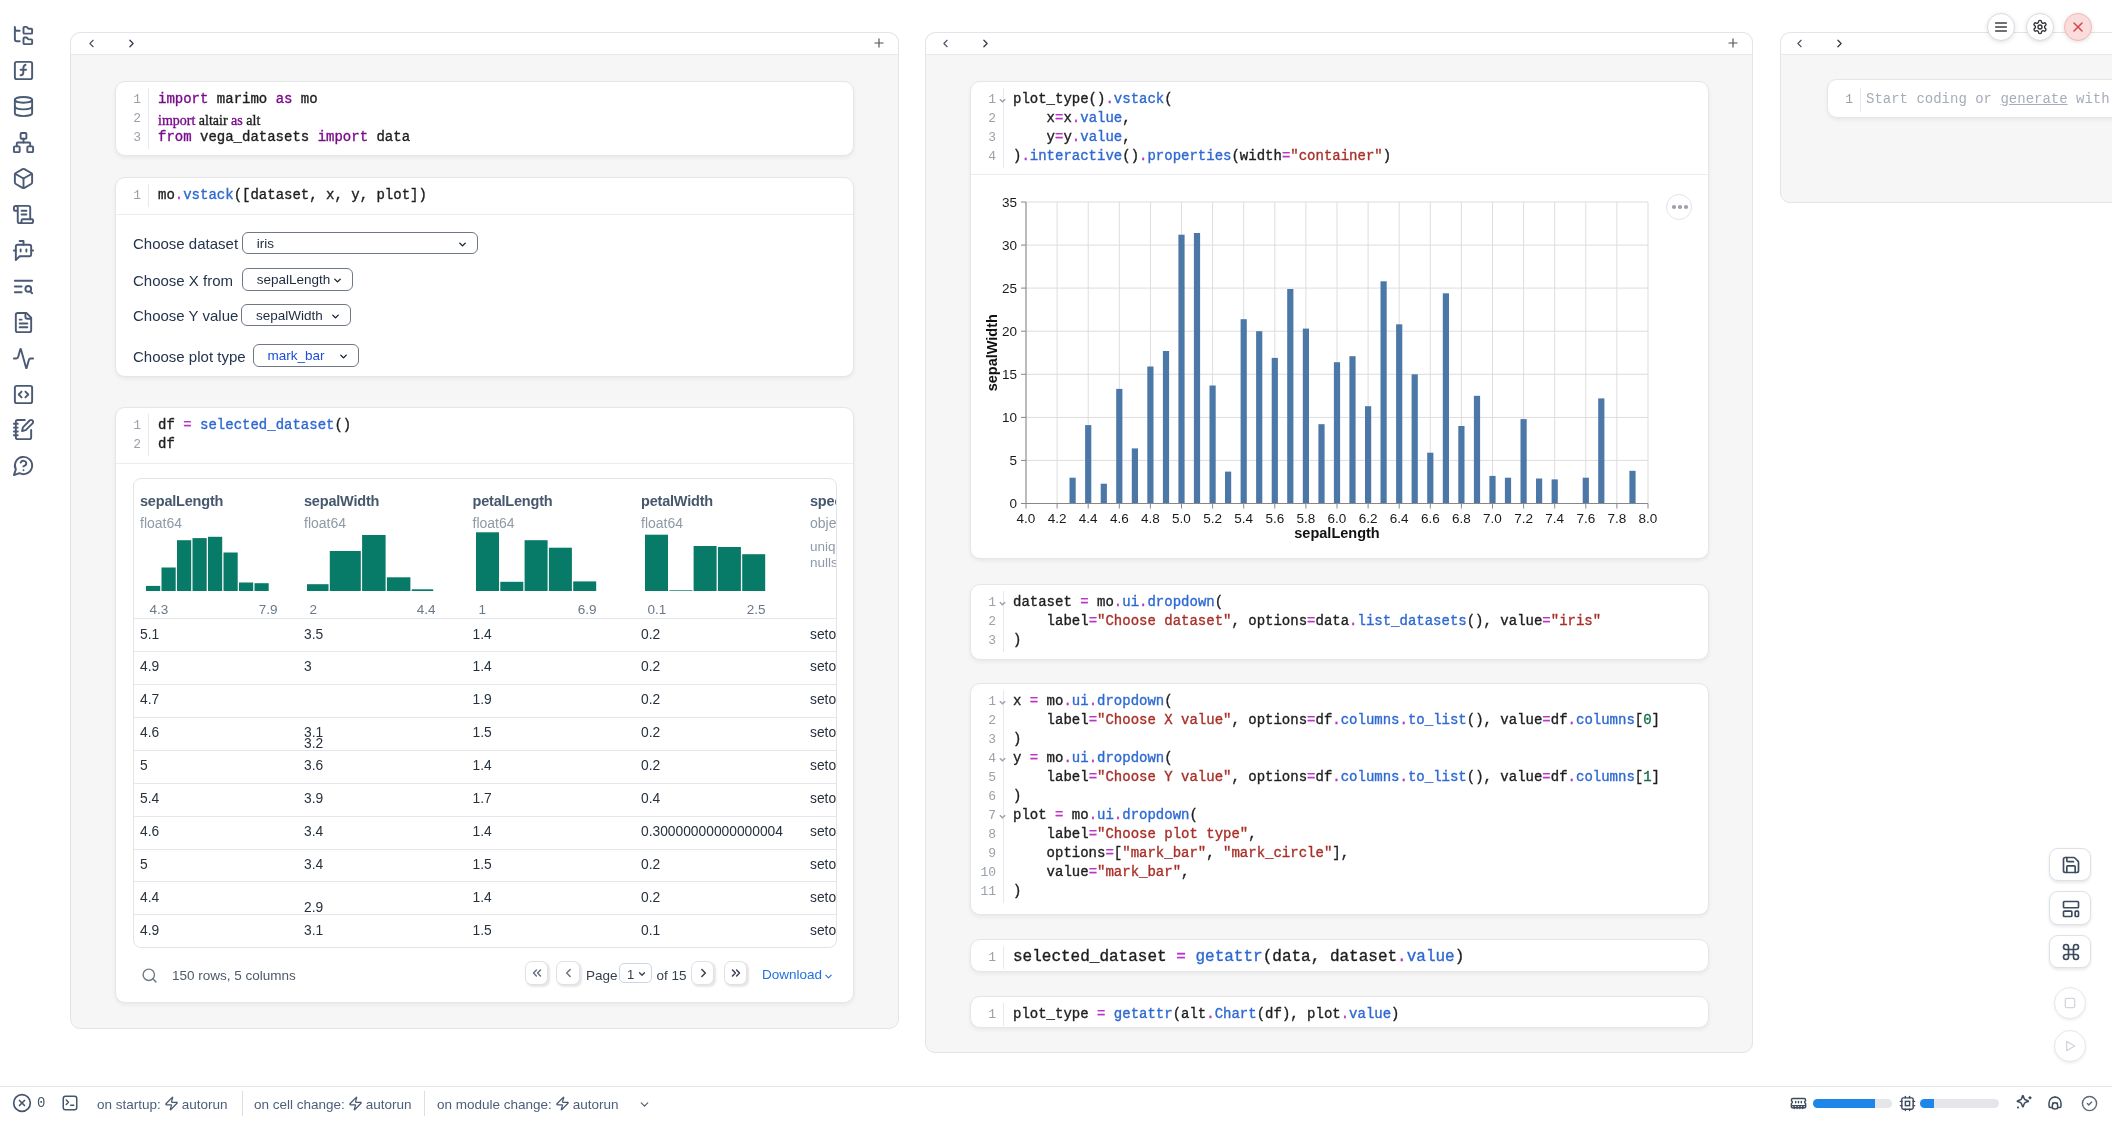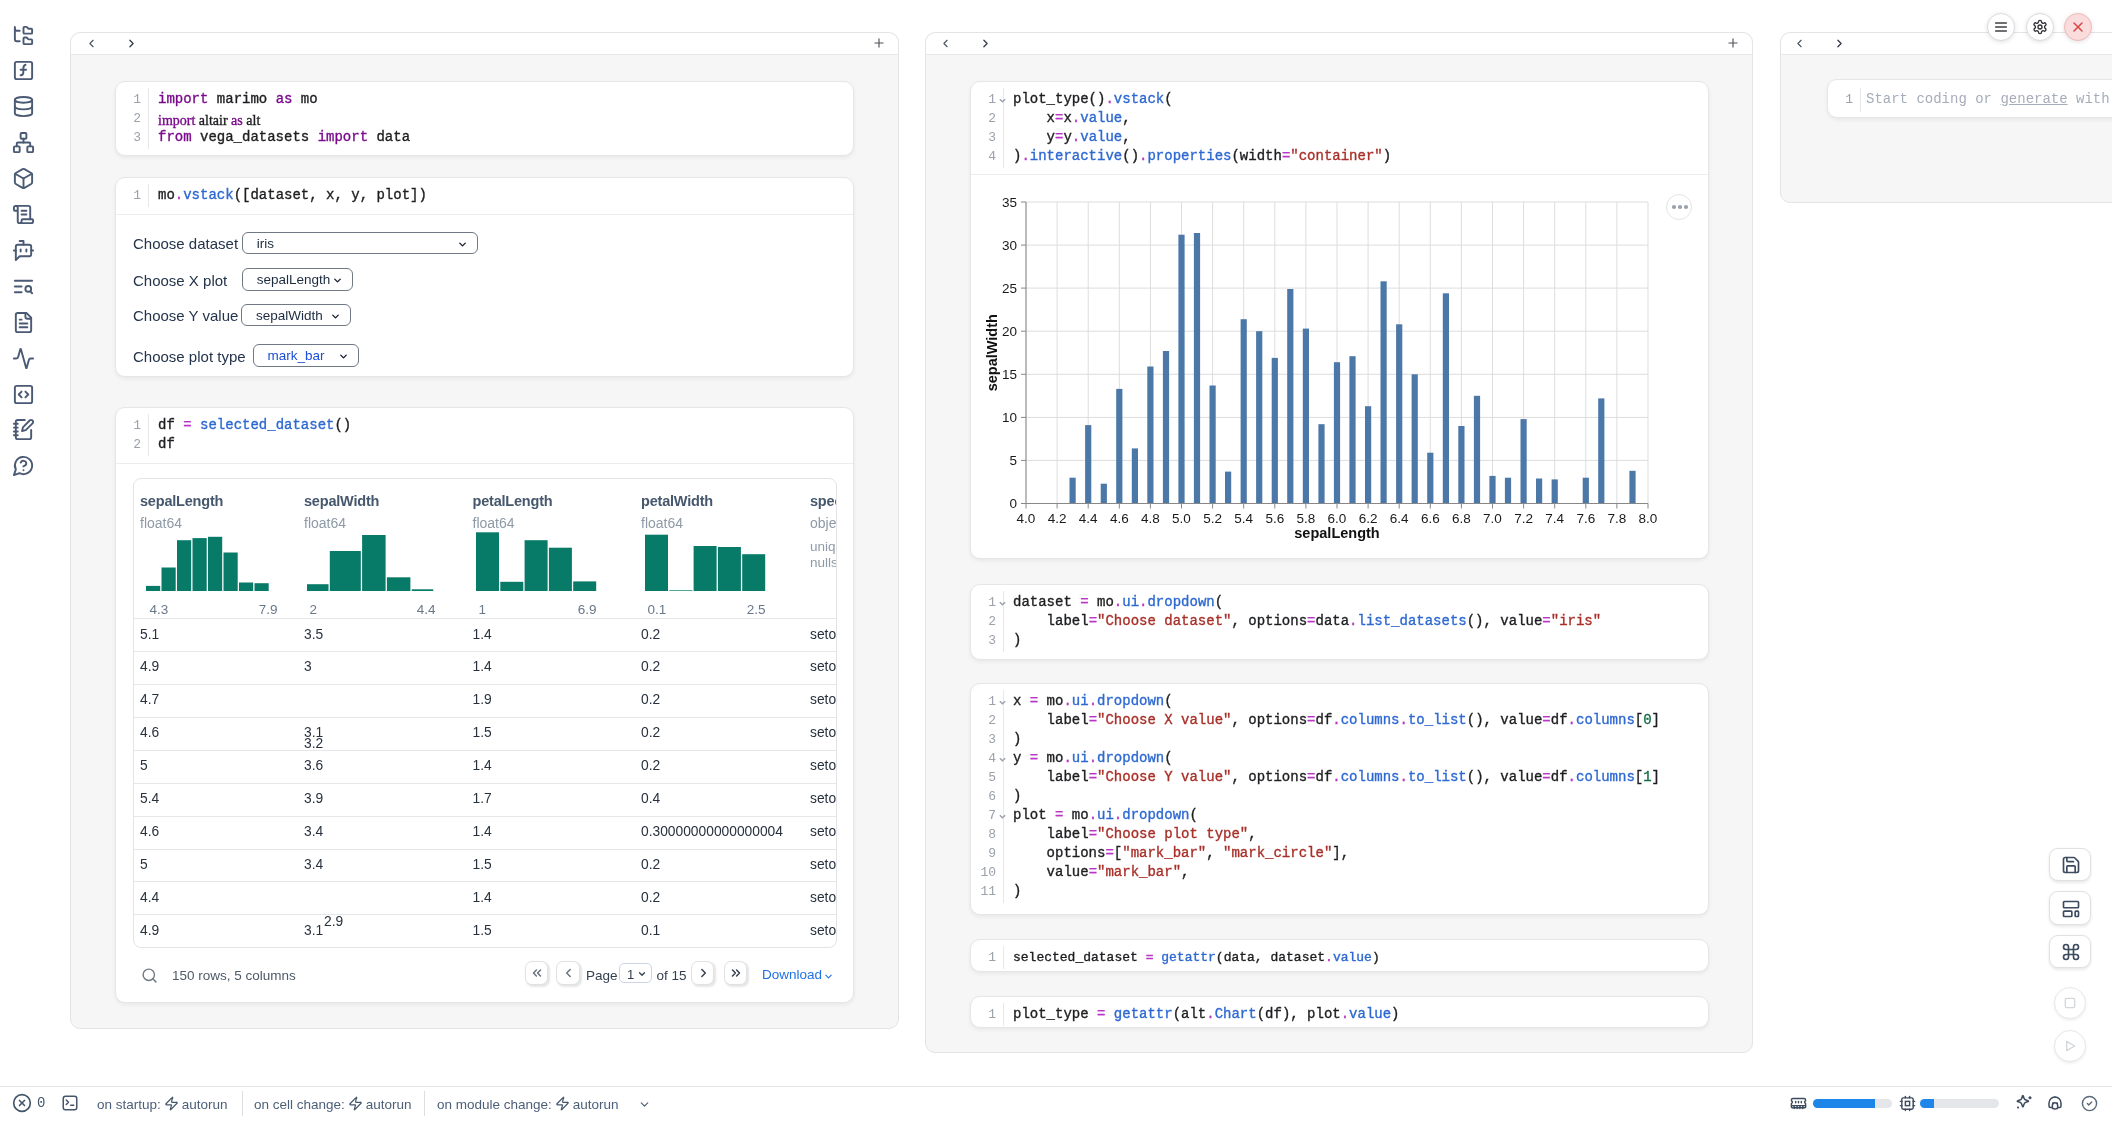--- a/index.html
+++ b/index.html
@@ -287,21 +287,21 @@
     <div style="position:absolute;left:507.5px;top:345.1px;font-size:13.8px;color:#27313e;white-space:nowrap;">0.30000000000000004</div>
     <div style="position:absolute;left:676.5px;top:345.1px;font-size:13.8px;color:#27313e;white-space:nowrap;">setosa</div>
     <div style="position:absolute;left:0;top:370.5px;width:100%;height:32.93px;border-bottom:1px solid #e6e7ea;"></div>
     <div style="position:absolute;left:6.5px;top:378.0px;font-size:13.8px;color:#27313e;white-space:nowrap;">5</div>
     <div style="position:absolute;left:170.5px;top:378.0px;font-size:13.8px;color:#27313e;white-space:nowrap;">3.4</div>
     <div style="position:absolute;left:339px;top:378.0px;font-size:13.8px;color:#27313e;white-space:nowrap;">1.5</div>
     <div style="position:absolute;left:507.5px;top:378.0px;font-size:13.8px;color:#27313e;white-space:nowrap;">0.2</div>
     <div style="position:absolute;left:676.5px;top:378.0px;font-size:13.8px;color:#27313e;white-space:nowrap;">setosa</div>
     <div style="position:absolute;left:0;top:403.4px;width:100%;height:32.93px;border-bottom:1px solid #e6e7ea;"></div>
     <div style="position:absolute;left:6.5px;top:410.9px;font-size:13.8px;color:#27313e;white-space:nowrap;">4.4</div>
-    <div style="position:absolute;left:170.5px;top:435px;font-size:13.8px;color:#27313e;white-space:nowrap;margin-left:20px;">2.9</div>
+    <div style="position:absolute;left:170.5px;top:421px;font-size:13.8px;color:#27313e;white-space:nowrap;">2.9</div>
     <div style="position:absolute;left:339px;top:410.9px;font-size:13.8px;color:#27313e;white-space:nowrap;">1.4</div>
     <div style="position:absolute;left:507.5px;top:410.9px;font-size:13.8px;color:#27313e;white-space:nowrap;">0.2</div>
     <div style="position:absolute;left:676.5px;top:410.9px;font-size:13.8px;color:#27313e;white-space:nowrap;">setosa</div>
     <div style="position:absolute;left:0;top:436.4px;width:100%;height:32.93px;border-bottom:1px solid #e6e7ea;"></div>
     <div style="position:absolute;left:6.5px;top:443.9px;font-size:13.8px;color:#27313e;white-space:nowrap;">4.9</div>
     <div style="position:absolute;left:170.5px;top:443.9px;font-size:13.8px;color:#27313e;white-space:nowrap;">3.1</div>
     <div style="position:absolute;left:339px;top:443.9px;font-size:13.8px;color:#27313e;white-space:nowrap;">1.5</div>
     <div style="position:absolute;left:507.5px;top:443.9px;font-size:13.8px;color:#27313e;white-space:nowrap;">0.1</div>
     <div style="position:absolute;left:676.5px;top:443.9px;font-size:13.8px;color:#27313e;white-space:nowrap;">setosa</div>
   </div>
@@ -338,21 +338,21 @@
     <svg style="position:absolute;left:4.2px;top:4.2px" width="14" height="14" viewBox="0 0 24 24" fill="none" stroke="#374151" stroke-width="2.6" stroke-linecap="round" stroke-linejoin="round">
       <path d="m13 17 5-5-5-5"></path>
       <path d="m6 17 5-5-5-5"></path>
     </svg>
   </div>
 <div style="position:absolute;left:762px;top:966.5px;font-size:13.5px;color:#2173e2;">Download</div>
 <svg style="position:absolute;left:823px;top:971px" width="11" height="11" viewBox="0 0 24 24" fill="none" stroke="#2173e2" stroke-width="2.4" stroke-linecap="round" stroke-linejoin="round">
     <path d="m6 9 6 6 6-6"></path>
   </svg>
 <div style="position:absolute;left:133px;top:243.0px;font-size:15px;color:#24344c;transform:translateY(-50%);">Choose dataset</div>
-<div style="position:absolute;left:133px;top:279.6px;font-size:15px;color:#24344c;transform:translateY(-50%);">Choose X plot</div>
+<div style="position:absolute;left:133px;top:279.6px;font-size:15px;color:#24344c;transform:translateY(-50%);">Choose X from</div>
 <div style="position:absolute;left:133px;top:314.9px;font-size:15px;color:#24344c;transform:translateY(-50%);">Choose Y value</div>
 <div style="position:absolute;left:133px;top:355.6px;font-size:15px;color:#24344c;transform:translateY(-50%);">Choose plot type</div>
 <div style="position:absolute;left:242.2px;top:231.8px;width:235.4px;height:22.5px;background:#fff;border:1px solid #6f7985;border-radius:6px;">
     <div style="position:absolute;left:13.5px;top:3px;font-size:13.5px;color:#1c2b3f;">iris</div>
     <svg style="position:absolute;right:9px;top:6px" width="11" height="11" viewBox="0 0 24 24" fill="none" stroke="#16202e" stroke-width="3" stroke-linecap="round" stroke-linejoin="round">
       <path d="m6 9 6 6 6-6"></path>
     </svg>
   </div>
 <div style="position:absolute;left:242.3px;top:268.3px;width:110.7px;height:22.5px;background:#fff;border:1px solid #6f7985;border-radius:6px;">
     <div style="position:absolute;left:13.5px;top:3px;font-size:13.5px;color:#1c2b3f;">sepalLength</div>
@@ -564,21 +564,21 @@
     <div style="position:absolute;left:42px;top:103.0px;height:19.0px;line-height:19.0px;white-space:pre;font-size:14px;font-family:'Liberation Mono',monospace;color:#1d1e20;-webkit-text-stroke:0.35px;">)</div>
     <div style="position:absolute;left:42px;top:122.0px;height:19.0px;line-height:19.0px;white-space:pre;font-size:14px;font-family:'Liberation Mono',monospace;color:#1d1e20;-webkit-text-stroke:0.35px;">plot <span style="color:#bc36c6;">=</span> mo<span style="color:#bc36c6;">.</span><span style="color:#2e69d2;">ui</span><span style="color:#bc36c6;">.</span><span style="color:#2e69d2;">dropdown</span>(</div>
     <div style="position:absolute;left:42px;top:141.0px;height:19.0px;line-height:19.0px;white-space:pre;font-size:14px;font-family:'Liberation Mono',monospace;color:#1d1e20;-webkit-text-stroke:0.35px;">    label<span style="color:#bc36c6;">=</span><span style="color:#a83029;">"Choose plot type"</span>,</div>
     <div style="position:absolute;left:42px;top:160.0px;height:19.0px;line-height:19.0px;white-space:pre;font-size:14px;font-family:'Liberation Mono',monospace;color:#1d1e20;-webkit-text-stroke:0.35px;">    options<span style="color:#bc36c6;">=</span>[<span style="color:#a83029;">"mark_bar"</span>, <span style="color:#a83029;">"mark_circle"</span>],</div>
     <div style="position:absolute;left:42px;top:179.0px;height:19.0px;line-height:19.0px;white-space:pre;font-size:14px;font-family:'Liberation Mono',monospace;color:#1d1e20;-webkit-text-stroke:0.35px;">    value<span style="color:#bc36c6;">=</span><span style="color:#a83029;">"mark_bar"</span>,</div>
     <div style="position:absolute;left:42px;top:198.0px;height:19.0px;line-height:19.0px;white-space:pre;font-size:14px;font-family:'Liberation Mono',monospace;color:#1d1e20;-webkit-text-stroke:0.35px;">)</div>
   </div>
 <div class="cell" style="left:970px;top:939px;width:739px;height:32.5px;">
     <div style="position:absolute;left:32px;top:6px;width:1px;height:23.0px;background:#e8e8ec;"></div>
     <div style="position:absolute;left:0;top:8.0px;width:25px;height:19.0px;line-height:19.0px;text-align:right;color:#9ba2ac;font-size:13px;font-family:'Liberation Mono',monospace;">1</div>
-    <div style="position:absolute;left:42px;top:8.0px;height:19.0px;line-height:19.0px;white-space:pre;font-size:13px;font-family:'Liberation Mono',monospace;color:#1d1e20;-webkit-text-stroke:0.35px;">selected_dataset <span style="color:#bc36c6;">=</span> <span style="color:#2e69d2;">getattr</span>(data, dataset<span style="color:#bc36c6;">.</span><span style="color:#2e69d2;">value</span>)</div>
+    <div style="position:absolute;left:42px;top:8.0px;height:19.0px;line-height:19.0px;white-space:pre;font-size:16px;font-family:'Liberation Mono',monospace;color:#1d1e20;-webkit-text-stroke:0.35px;">selected_dataset <span style="color:#bc36c6;">=</span> <span style="color:#2e69d2;">getattr</span>(data, dataset<span style="color:#bc36c6;">.</span><span style="color:#2e69d2;">value</span>)</div>
   </div>
 <div class="cell" style="left:970px;top:995.5px;width:739px;height:32.5px;">
     <div style="position:absolute;left:32px;top:6px;width:1px;height:23.0px;background:#e8e8ec;"></div>
     <div style="position:absolute;left:0;top:8.0px;width:25px;height:19.0px;line-height:19.0px;text-align:right;color:#9ba2ac;font-size:13px;font-family:'Liberation Mono',monospace;">1</div>
     <div style="position:absolute;left:42px;top:8.0px;height:19.0px;line-height:19.0px;white-space:pre;font-size:14px;font-family:'Liberation Mono',monospace;color:#1d1e20;-webkit-text-stroke:0.35px;">plot_type <span style="color:#bc36c6;">=</span> <span style="color:#2e69d2;">getattr</span>(alt<span style="color:#bc36c6;">.</span><span style="color:#2e69d2;">Chart</span>(df), plot<span style="color:#bc36c6;">.</span><span style="color:#2e69d2;">value</span>)</div>
   </div>
 <div class="cell" style="left:1827px;top:78.7px;width:560px;height:39.5px;">
     <div style="position:absolute;left:32px;top:8px;width:1px;height:24px;background:#e8e8ec;"></div>
     <div style="position:absolute;left:0;top:10px;width:25px;height:19.5px;line-height:19.5px;text-align:right;color:#9ba2ac;font-size:13px;font-family:'Liberation Mono',monospace;">1</div>
     <div style="position:absolute;left:38px;top:10px;height:19.5px;line-height:19.5px;white-space:pre;font-size:14px;font-family:'Liberation Mono',monospace;color:#a6adba;">Start coding or <span style="text-decoration:underline">generate</span> with AI</div>

